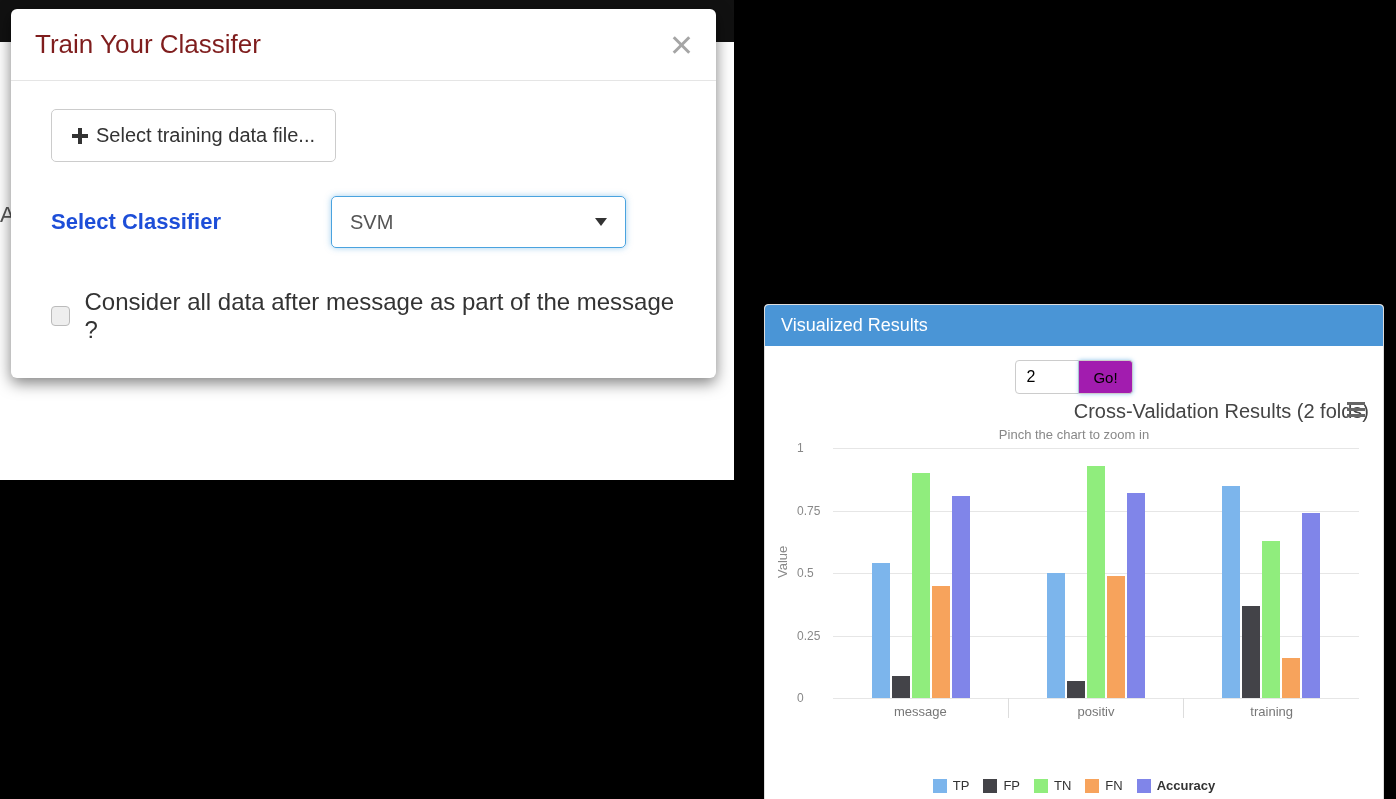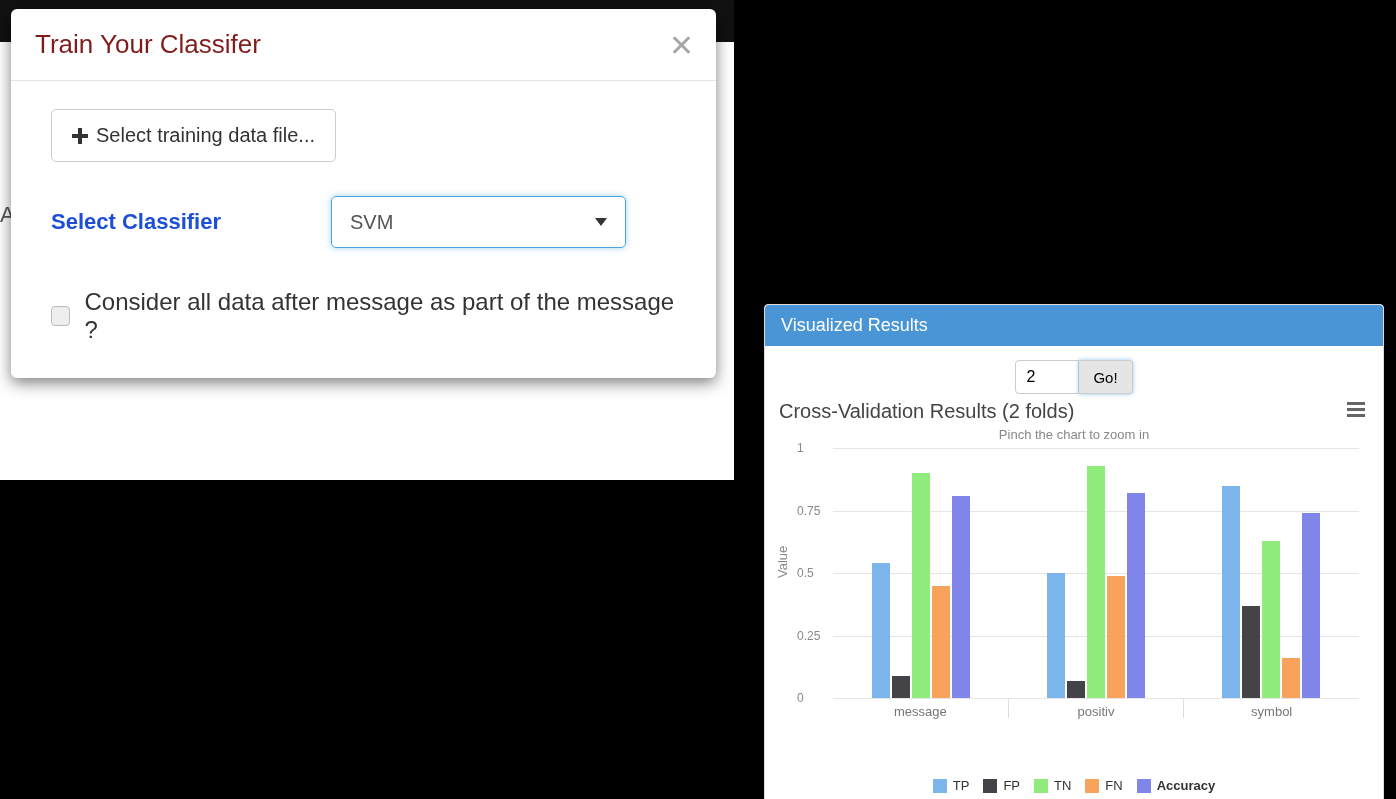--- a/index.html
+++ b/index.html
@@ -32,24 +32,24 @@
 .check-row{display:flex;align-items:center;gap:14px;margin-top:40px}
 .checkbox{width:20px;height:20px;border:1px solid #bbb;border-radius:4px;background:#eee;cursor:pointer}
 .check-label{font-size:24px;color:#333}
 
 
 .panel{position:absolute;left:764px;top:304px;width:620px;background:#fff;border:1px solid #ddd;border-radius:4px}
 .panel-head{background:#4a95d6;color:#fff;font-size:18px;padding:10px 16px;border-radius:4px 4px 0 0}
 .panel-body{padding:14px 14px 10px;position:relative}
 .fold-row{display:flex;justify-content:center;gap:0;margin-bottom:6px}
 .fold-input{width:64px;height:34px;border:1px solid #ccc;border-radius:4px 0 0 4px;padding:0 10px;font-size:16px}
-.go-btn{height:34px;border:1px solid #ccc;border-left:none;border-radius:0 4px 4px 0;background:#e5e5e5;padding:0 14px;font-size:15px;cursor:pointer;box-shadow:0 0 4px rgba(74,163,223,.6)}
+.go-btn{height:34px;border:1px solid #ccc;border-left:none;border-radius:0 4px 4px 0;background:#a21caf;padding:0 14px;font-size:15px;cursor:pointer;box-shadow:0 0 4px rgba(74,163,223,.6)}
 .chart-menu{position:absolute;right:18px;top:56px;display:flex;flex-direction:column;gap:3px;cursor:pointer}
 .chart-menu span{width:18px;height:3px;background:#666}
-.chart-title{text-align:left;font-size:20px;color:#444;margin-top:2px}
+.chart-title{text-align:right;font-size:20px;color:#444;margin-top:2px}
 .chart-sub{text-align:center;font-size:13px;color:#888;margin-top:4px}
 .chart-wrap{position:relative;height:300px;margin-top:6px}
 .y-axis-label{position:absolute;left:-4px;top:130px;transform:rotate(-90deg);transform-origin:left top;font-size:13px;color:#888}
 .plot{position:absolute;left:54px;top:0;right:10px;height:250px}
 .grid-line{position:absolute;left:0;right:0;height:1px;background:#e6e6e6}
 .y-tick{position:absolute;left:-36px;font-size:12px;color:#888;transform:translateY(-50%)}
 .cats{position:absolute;left:54px;right:10px;top:250px;height:20px;display:flex}
 .cat{flex:1;text-align:center;font-size:13px;color:#777;padding-top:6px;border-left:1px solid #ddd}
 .cat:first-child{border-left:none}
 .bars-group{position:absolute;bottom:0;display:flex;gap:2px;align-items:flex-end}
@@ -143,21 +143,21 @@
             <div class="bar" title="TP: 0.85" style="background: rgb(124, 181, 236); height: 212.5px;"></div>
             <div class="bar" title="FP: 0.37" style="background: rgb(67, 67, 72); height: 92.5px;"></div>
             <div class="bar" title="TN: 0.63" style="background: rgb(144, 237, 125); height: 157.5px;"></div>
             <div class="bar" title="FN: 0.16" style="background: rgb(247, 163, 92); height: 40px;"></div>
             <div class="bar" title="Accuracy: 0.74" style="background: rgb(128, 133, 233); height: 185px;"></div>
           </div>
         </div>
       <div class="cats" id="cats">
           <div class="cat">message</div>
           <div class="cat">positiv</div>
-          <div class="cat">symbol</div>
+          <div class="cat">training</div>
         </div>
     </div>
 
     <div class="legend" id="legend">
         <div class="leg-item">
           <span class="leg-sw" style="background: rgb(124, 181, 236);"></span>
           <span>TP</span>
         </div>
         <div class="leg-item">
           <span class="leg-sw" style="background: rgb(67, 67, 72);"></span>

